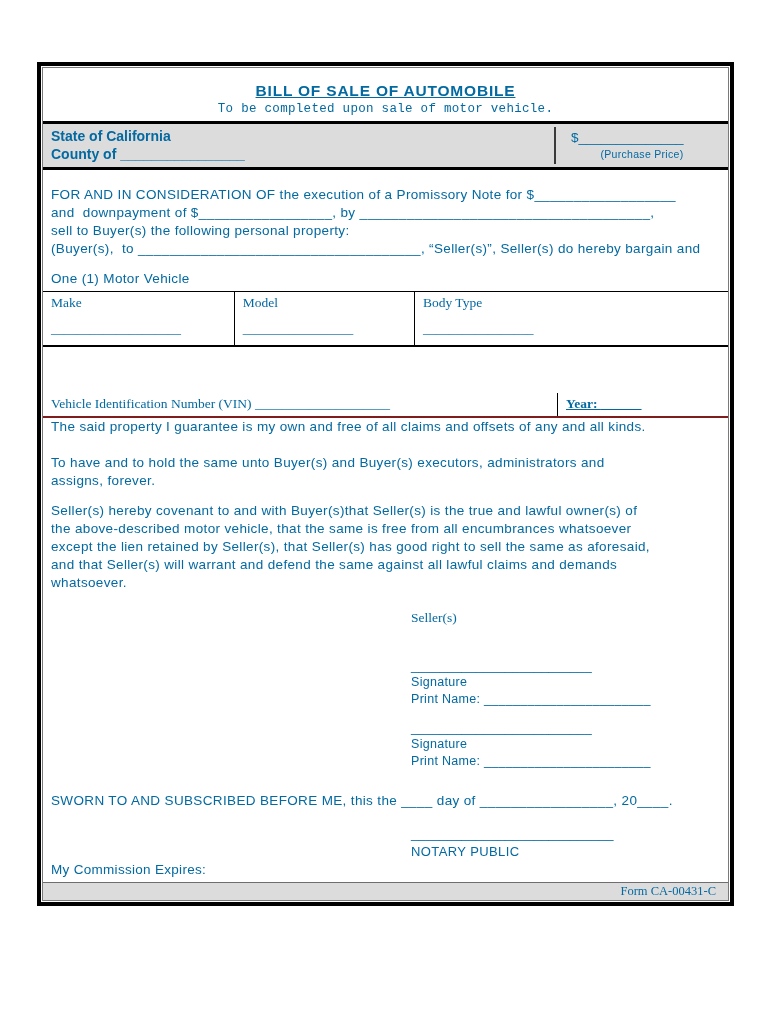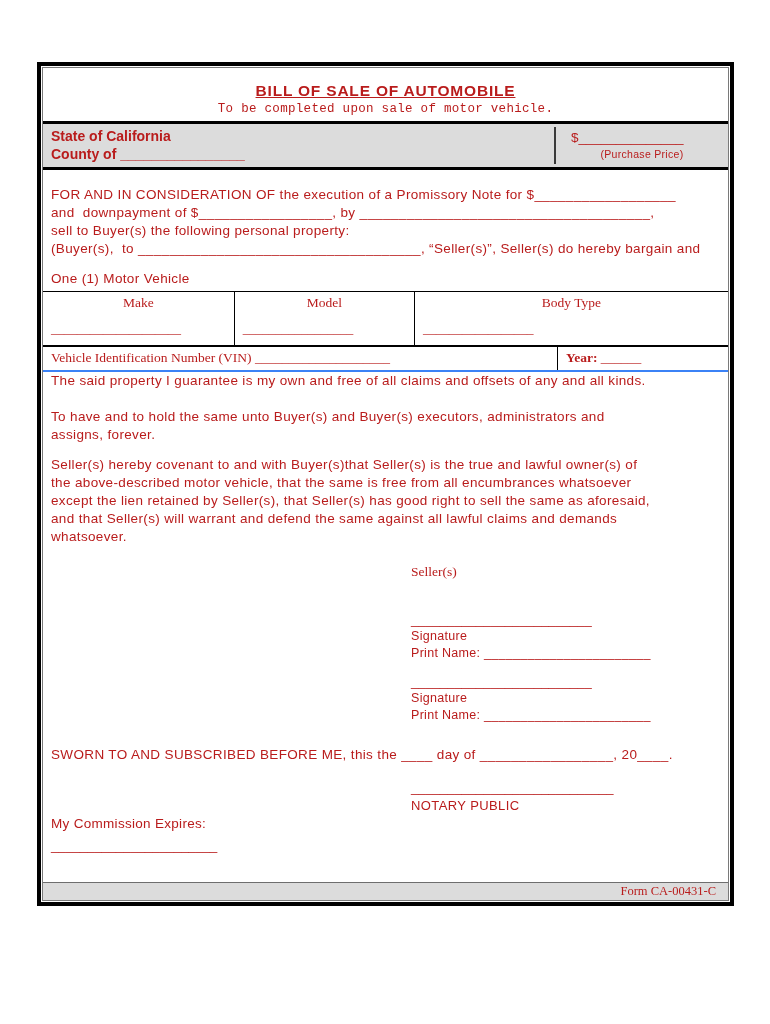--- a/index.html
+++ b/index.html
@@ -1,19 +1,19 @@
 <!DOCTYPE html>
 <html><head>
 <meta charset="utf-8">
 <style>
   * { margin:0; padding:0; box-sizing:border-box; }
   html,body { background:#ffffff; }
   .page {
     position:relative; width:770px; height:1024px; background:#ffffff;
-    font-family:"Liberation Sans", sans-serif; color:#b91c1c;
+    font-family:"Liberation Sans", sans-serif; color:#0369a1;
   }
   .form-outer {
     position:absolute; left:37px; top:62px; width:697px; height:844px;
     border:4px solid #000; background:#fff;
   }
   .form-inner {
     position:absolute; inset:1px; border:1px solid #7a7a7a;
     overflow:hidden; background:#fff;
   }
   
@@ -42,29 +42,29 @@
   .intro { margin-top:16px; }
   .vehicle-heading { margin-top:12px; margin-bottom:3px; }
   .para-p1 { }
   .para-p2 { margin-top:18px; }
   .para-p3 { margin-top:12px; }
   .blank { white-space:pre; }
   
   .vtable { width:100%; border-top:1px solid #000; }
   .trow1 { display:flex; border-bottom:2px solid #000; }
   .tcell { padding:2px 8px 8px; font-family:"Liberation Serif", serif; font-size:13.5px; }
-  .tcell .cell-label { line-height:18px;text-align:center; }
+  .tcell .cell-label { line-height:18px; }
   .tcell .cell-blank { margin-top:8px; line-height:17px; font-size:13px; }
   .tc-make { width:28%; border-right:1px solid #000; }
   .tc-model { width:26.3%; border-right:1px solid #000; }
   .tc-body { width:45.7%; }
-  .trow2 { display:flex; border-bottom:2px solid #3b82f6; }
+  .trow2 { display:flex; border-bottom:2px solid #7f1d1d;margin-top:46px; }
   .tc-vin { flex:1; padding:2px 8px 3px; font-family:"Liberation Serif", serif; font-size:13.5px; line-height:18px; white-space:pre; }
   .tc-year { width:171px; border-left:1px solid #000; padding:2px 8px 3px;
-             font-family:"Liberation Serif", serif; font-size:13.5px; line-height:18px; white-space:pre; }
+             font-family:"Liberation Serif", serif; font-size:13.5px; line-height:18px; white-space:pre;text-decoration:underline; }
   .bold-serif { font-weight:bold; }
   
   .sig-col { margin-left:368px; padding-right:8px; }
   .sellers-label { margin-top:18px; font-family:"Liberation Serif", serif; font-size:13.5px; }
   .sig-block1 { margin-top:32px; }
   .sig-block2 { margin-top:12px; }
   .sig-line { font-size:13px; line-height:16px; white-space:pre; }
   .sig-label { font-size:12.5px; line-height:17px; letter-spacing:0.3px; }
   .print-line { font-size:12.5px; line-height:17px; letter-spacing:0.3px; white-space:pre; }
   .sworn { margin-top:22px; }

